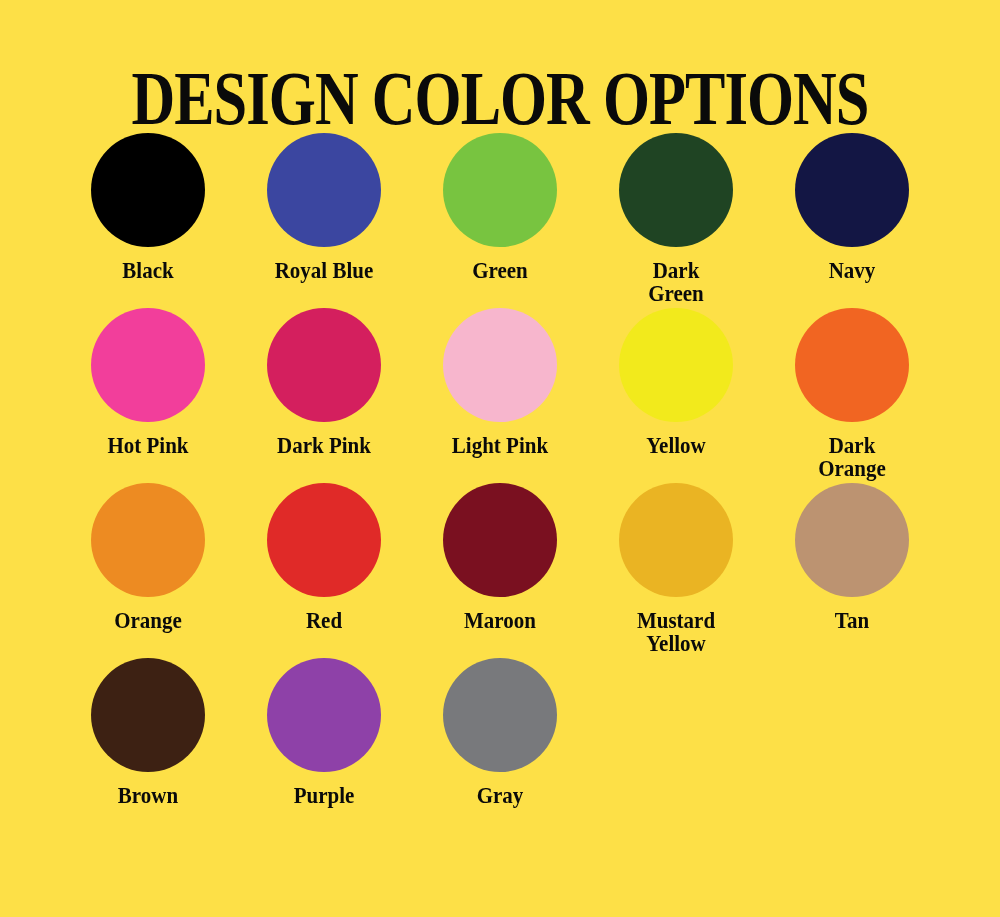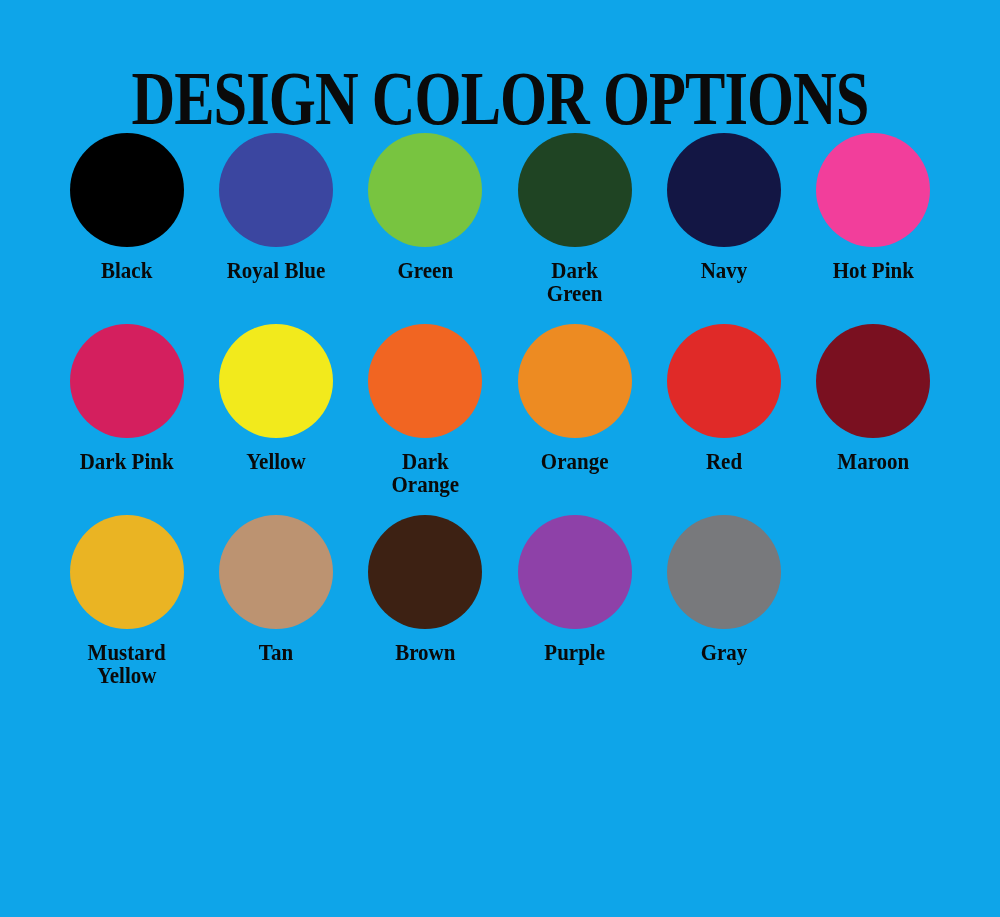--- a/index.html
+++ b/index.html
@@ -10,21 +10,21 @@
   body {
     width: 1000px;
     height: 917px;
     font-family: "Liberation Serif", serif;
     overflow: hidden;
   }
   .page {
     position: relative;
     width: 1000px;
     height: 917px;
-    background: #0ea5e9;
+    background: #fde047;
     box-sizing: border-box;
   }
   .title {
     text-align: center;
     font-family: "Liberation Serif", serif;
     font-weight: bold;
     font-size: 63px;
     line-height: 1;
     letter-spacing: -1px;
     color: #0a0a0a;
@@ -33,25 +33,24 @@
     transform: scaleY(1.22) scaleX(0.96);
     transform-origin: center top;
     white-space: nowrap;
   }
   .grid {
     position: absolute;
     top: 133px;
     left: 60px;
     width: 880px;
     display: grid;
-    grid-template-columns: repeat(6, 1fr);
+    grid-template-columns: repeat(5, 1fr);
     grid-auto-rows: 175px;
     column-gap: 0px;
     row-gap: 0px;
-    gap: 16px;
   }
   .swatch-cell {
     display: flex;
     flex-direction: column;
     align-items: center;
   }
   .circle {
     width: 114px;
     height: 114px;
     border-radius: 50%;
@@ -106,20 +105,24 @@
       </div>
       <div class="swatch-cell">
         <div class="circle" style="background: rgb(242, 62, 155);"></div>
         <div class="swatch-label">Hot Pink</div>
       </div>
       <div class="swatch-cell">
         <div class="circle" style="background: rgb(212, 31, 94);"></div>
         <div class="swatch-label">Dark Pink</div>
       </div>
       <div class="swatch-cell">
+        <div class="circle" style="background: rgb(247, 182, 205);"></div>
+        <div class="swatch-label">Light Pink</div>
+      </div>
+      <div class="swatch-cell">
         <div class="circle" style="background: rgb(242, 234, 28);"></div>
         <div class="swatch-label">Yellow</div>
       </div>
       <div class="swatch-cell">
         <div class="circle" style="background: rgb(241, 101, 34);"></div>
         <div class="swatch-label" style="white-space: pre-line;">Dark
 Orange</div>
       </div>
       <div class="swatch-cell">
         <div class="circle" style="background: rgb(237, 139, 34);"></div>

